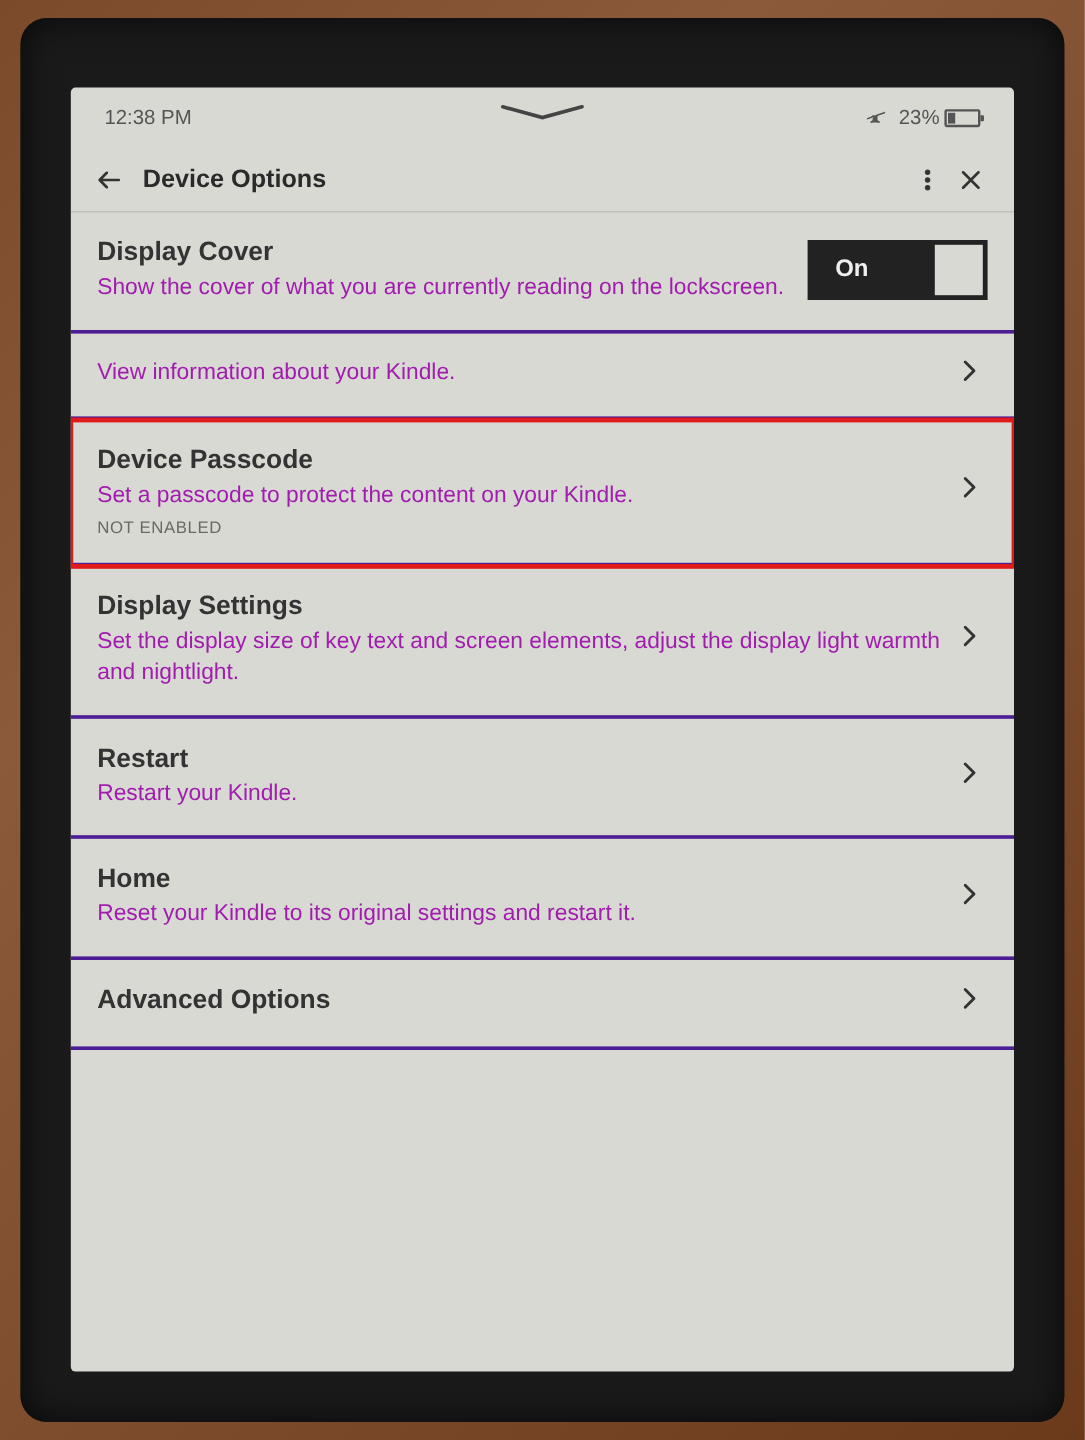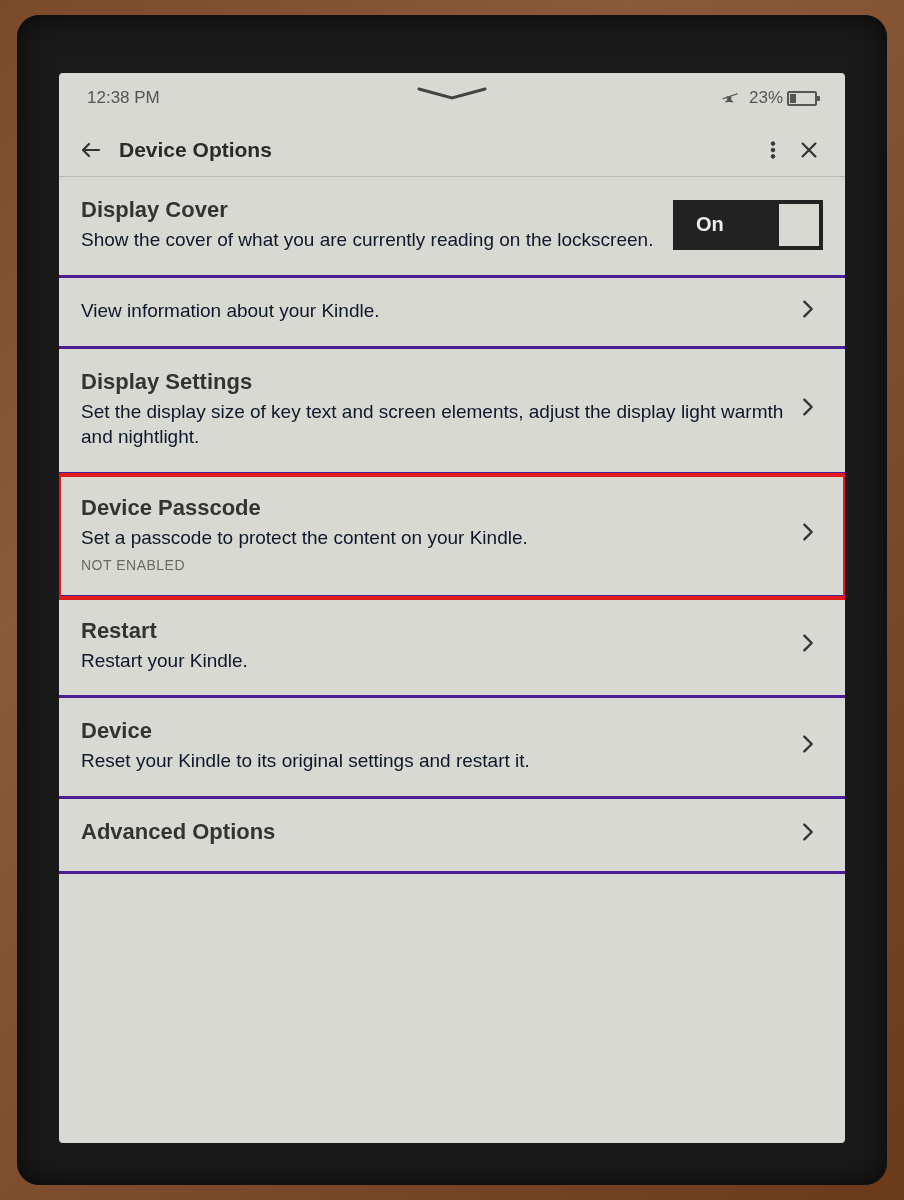--- a/index.html
+++ b/index.html
@@ -86,21 +86,21 @@
     display:flex; align-items:center; gap:10px;
     cursor:pointer;
     position: relative;
   }
   .row.highlight {
     outline: 4px solid #e11b1b;
     outline-offset: -2px;
   }
   .row .text { flex:1; min-width:0; }
   .row .title-txt { font-weight:700; font-size:22px; color:#333; margin-bottom:4px;}
-  .row .desc { font-size:19px; color:#0f172a; line-height:1.35;}
+  .row .desc { font-size:19px; color:#a21caf; line-height:1.35;}
   .row .status { font-size:14px; letter-spacing:0.5px; color:#6a6a65; margin-top:6px;}
   .row .chevron { width:26px; color:#444; flex-shrink:0;}
   
   .toggle {
     width: 150px; height: 50px;
     background:#222; color:#eee;
     display:flex; align-items:center;
     position:relative;
     font-weight:600; font-size:20px;
     flex-shrink:0;
@@ -179,60 +179,60 @@
         <div class="text">
           <div class="desc">View information about your Kindle.</div>
         </div>
         <div class="chevron">
           <svg width="22" height="22" viewBox="0 0 24 24">
               <path d="M8 4l8 8-8 8" stroke="#333" stroke-width="2.6" stroke-linecap="round" stroke-linejoin="round"></path>
             </svg>
         </div>
       </div>
 
-      <div class="row">
-        <div class="text">
-          <div class="title-txt">Display Settings</div>
-          <div class="desc">Set the display size of key text and screen elements, adjust the display light warmth and nightlight.</div>
-        </div>
-        <div class="chevron">
-          <svg width="22" height="22" viewBox="0 0 24 24">
-              <path d="M8 4l8 8-8 8" stroke="#333" stroke-width="2.6" stroke-linecap="round" stroke-linejoin="round"></path>
-            </svg>
-        </div>
-      </div>
-
       <div class="row highlight">
         <div class="text">
           <div class="title-txt">Device Passcode</div>
           <div class="desc">Set a passcode to protect the content on your Kindle.</div>
           <div class="status">NOT ENABLED</div>
         </div>
         <div class="chevron">
           <svg width="22" height="22" viewBox="0 0 24 24">
               <path d="M8 4l8 8-8 8" stroke="#333" stroke-width="2.6" stroke-linecap="round" stroke-linejoin="round"></path>
             </svg>
         </div>
       </div>
 
       <div class="row">
         <div class="text">
+          <div class="title-txt">Display Settings</div>
+          <div class="desc">Set the display size of key text and screen elements, adjust the display light warmth and nightlight.</div>
+        </div>
+        <div class="chevron">
+          <svg width="22" height="22" viewBox="0 0 24 24">
+              <path d="M8 4l8 8-8 8" stroke="#333" stroke-width="2.6" stroke-linecap="round" stroke-linejoin="round"></path>
+            </svg>
+        </div>
+      </div>
+
+      <div class="row">
+        <div class="text">
           <div class="title-txt">Restart</div>
           <div class="desc">Restart your Kindle.</div>
         </div>
         <div class="chevron">
           <svg width="22" height="22" viewBox="0 0 24 24">
               <path d="M8 4l8 8-8 8" stroke="#333" stroke-width="2.6" stroke-linecap="round" stroke-linejoin="round"></path>
             </svg>
         </div>
       </div>
 
       <div class="row">
         <div class="text">
-          <div class="title-txt">Device</div>
+          <div class="title-txt">Home</div>
           <div class="desc">Reset your Kindle to its original settings and restart it.</div>
         </div>
         <div class="chevron">
           <svg width="22" height="22" viewBox="0 0 24 24">
               <path d="M8 4l8 8-8 8" stroke="#333" stroke-width="2.6" stroke-linecap="round" stroke-linejoin="round"></path>
             </svg>
         </div>
       </div>
 
       <div class="row">

